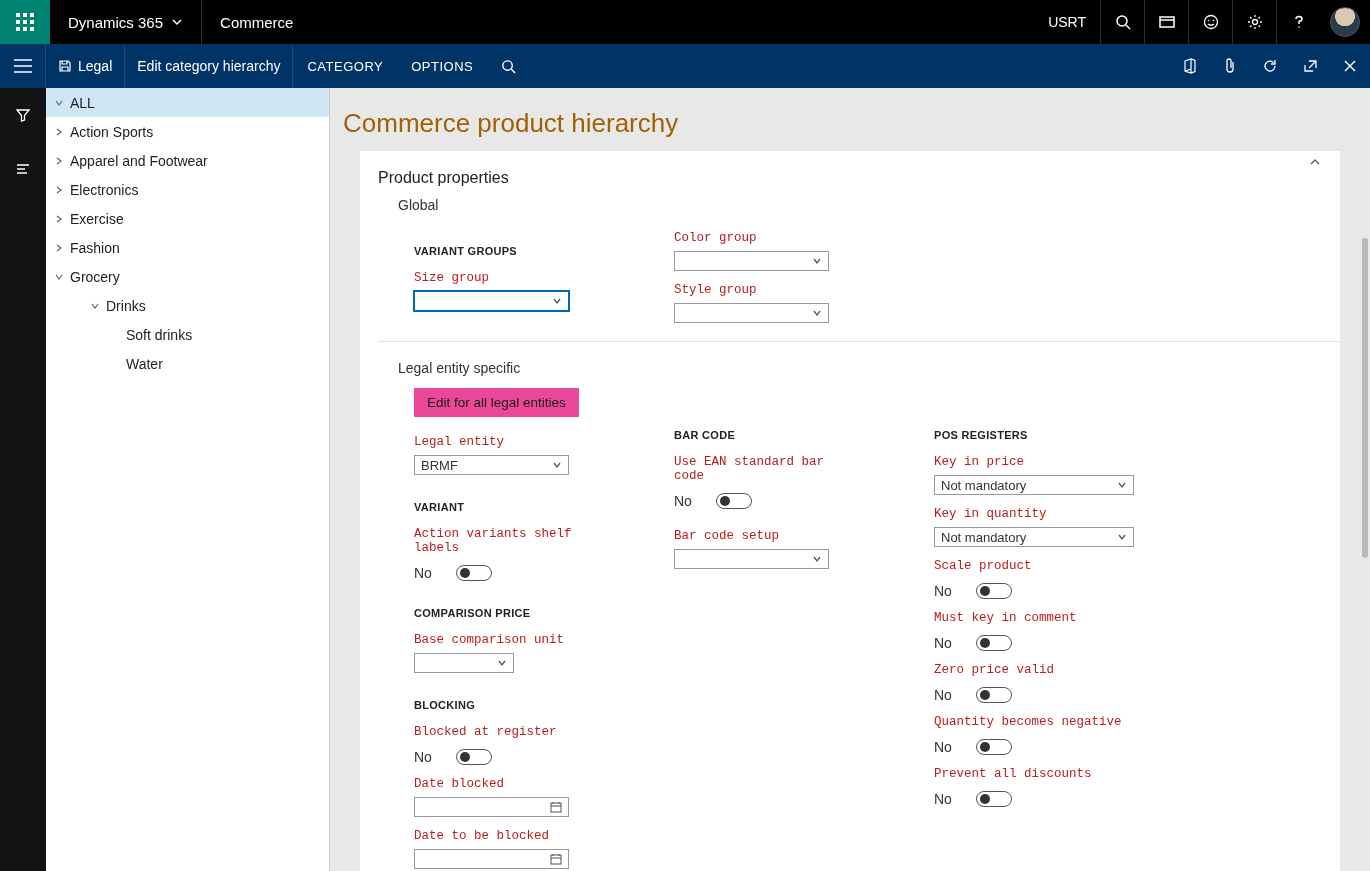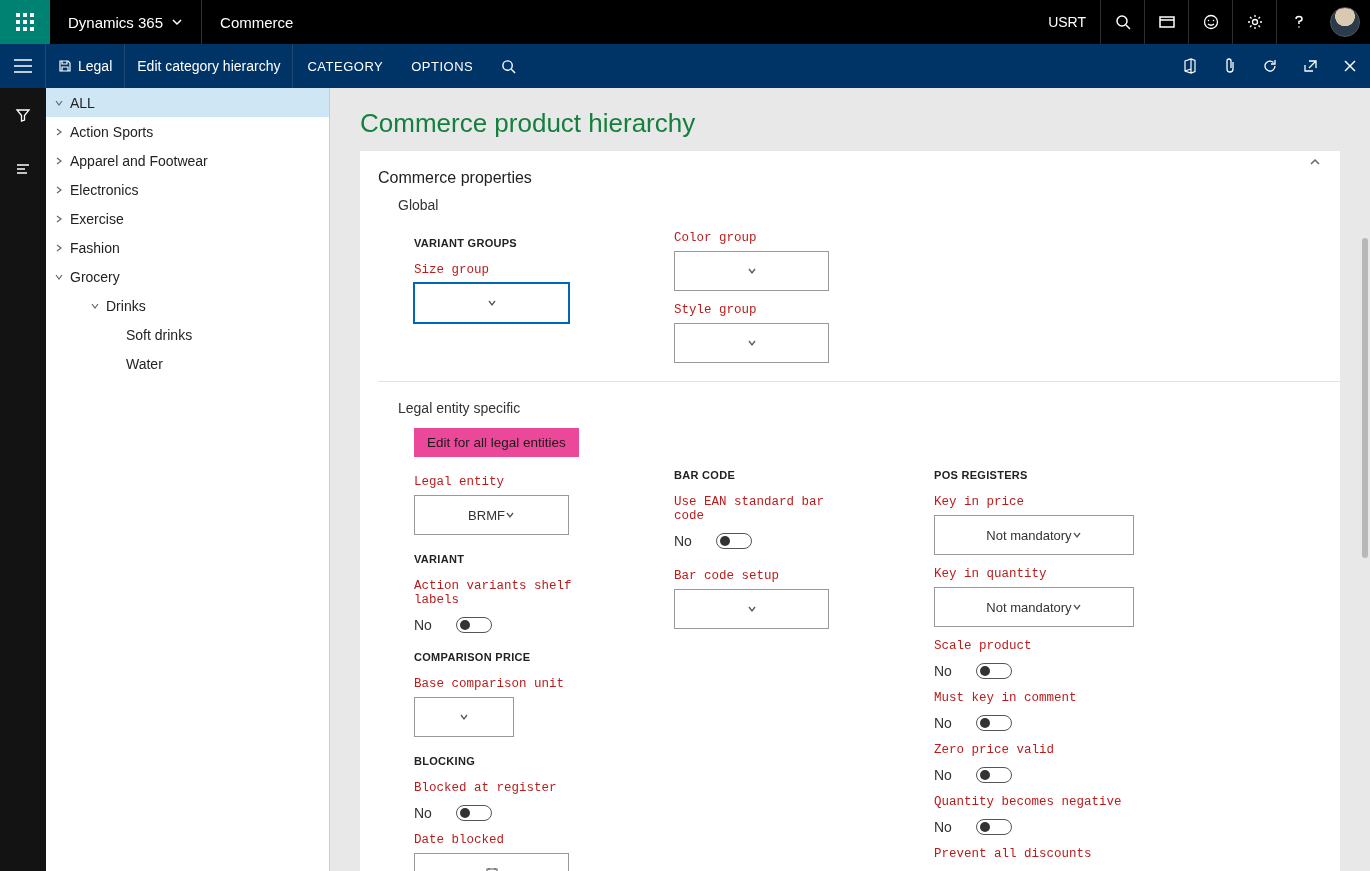--- a/index.html
+++ b/index.html
@@ -46,30 +46,30 @@
 .tree-item.selected { background: #cfe7f5; }
 .tree-arrow { width: 14px; height: 14px; display: flex; align-items: center; justify-content: center; flex-shrink: 0;}
 .tree-arrow svg { stroke:#666; }
 .tree-label {}
 .indent-0 { padding-left: 6px; }
 .indent-1 { }
 .indent-2 { padding-left: 42px; }
 .indent-3 { padding-left: 62px; }
 
 .content { flex: 1; overflow: auto; background: #e8e8e8; padding: 20px 0 0 0; position: relative; }
-.page-title { font-size: 26px; font-weight: 300; color: #15803d; padding: 0 0 12px 30px; }
+.page-title { font-size: 26px; font-weight: 300; color: #a16207; padding: 0 0 12px 13px; }
 .form-card { background: #fff; margin: 0 30px 30px 30px; padding: 18px 0 30px 18px; position: relative; }
 .card-collapse { position:absolute; top:4px; right:18px; cursor:pointer; color:#666; font-size:14px;}
 .section-title { font-size: 16px; color: #222; margin-bottom: 10px; }
 .sub-section { font-size: 14px; color: #333; margin: 6px 0 12px 20px; }
 .cols { display: flex; gap: 90px; margin-left: 36px; }
 .col { display: flex; flex-direction: column; gap: 6px; }
-.group-heading { font-size: 11px; font-weight: 700; letter-spacing: .3px; color: #222; text-transform: uppercase; margin-top: 12px; margin-bottom: 2px;}
+.group-heading { font-size: 11px; font-weight: 700; letter-spacing: .3px; color: #222; text-transform: uppercase; margin-top: 20px; margin-bottom: 2px;}
 .field-label { font-size: 12.5px; color: #b91c1c; margin-top: 6px; font-family: Liberation Mono, monospace; }
-.select, .dateinput { height: 40px; border: 1px solid #999; background: #fff; width: 155px; display: flex; align-items: center; justify-content: center; padding: 0 6px; font-size: 13px; color: #333; }
+.select, .dateinput { height: 20px; border: 1px solid #999; background: #fff; width: 155px; display: flex; align-items: center; justify-content: space-between; padding: 0 6px; font-size: 13px; color: #333; }
 .select.wide { width: 155px; }
 .select.field { width: 200px; }
 .select .chev { color: #555; display:flex; }
 .select.focus { outline: 1px solid #0066b8; border-color:#0066b8; }
 .dateinput { width: 155px; }
 .dateinput .cal { color:#555; display:flex; }
 
 .toggle-row { display: flex; align-items: center; gap: 14px; margin-top: 4px; }
 .toggle-value { font-size: 14px; color: #333; width: 28px; }
 .toggle { width: 36px; height: 16px; border: 1px solid #555; border-radius: 10px; background: #fff; position: relative; cursor: pointer; }
@@ -295,21 +295,21 @@
 
   <div class="content">
     <div class="page-title">Commerce product hierarchy</div>
 
     <div class="form-card">
       <div class="card-collapse">
           <svg width="14" height="14" viewBox="0 0 14 14">
             <path d="M3 9 L7 5 L11 9" stroke="#666" fill="none" stroke-width="1.5"></path>
           </svg>
         </div>
-      <div class="section-title">Commerce properties</div>
+      <div class="section-title">Product properties</div>
       <div class="sub-section">Global</div>
 
       <div class="cols">
         <div class="col" style="width:170px">
           <div class="group-heading">VARIANT GROUPS</div>
           <div class="field-label">Size group</div>
           <div class="select wide focus">
               <span></span>
               <span class="chev">
                 <svg width="10" height="10" viewBox="0 0 10 10">

